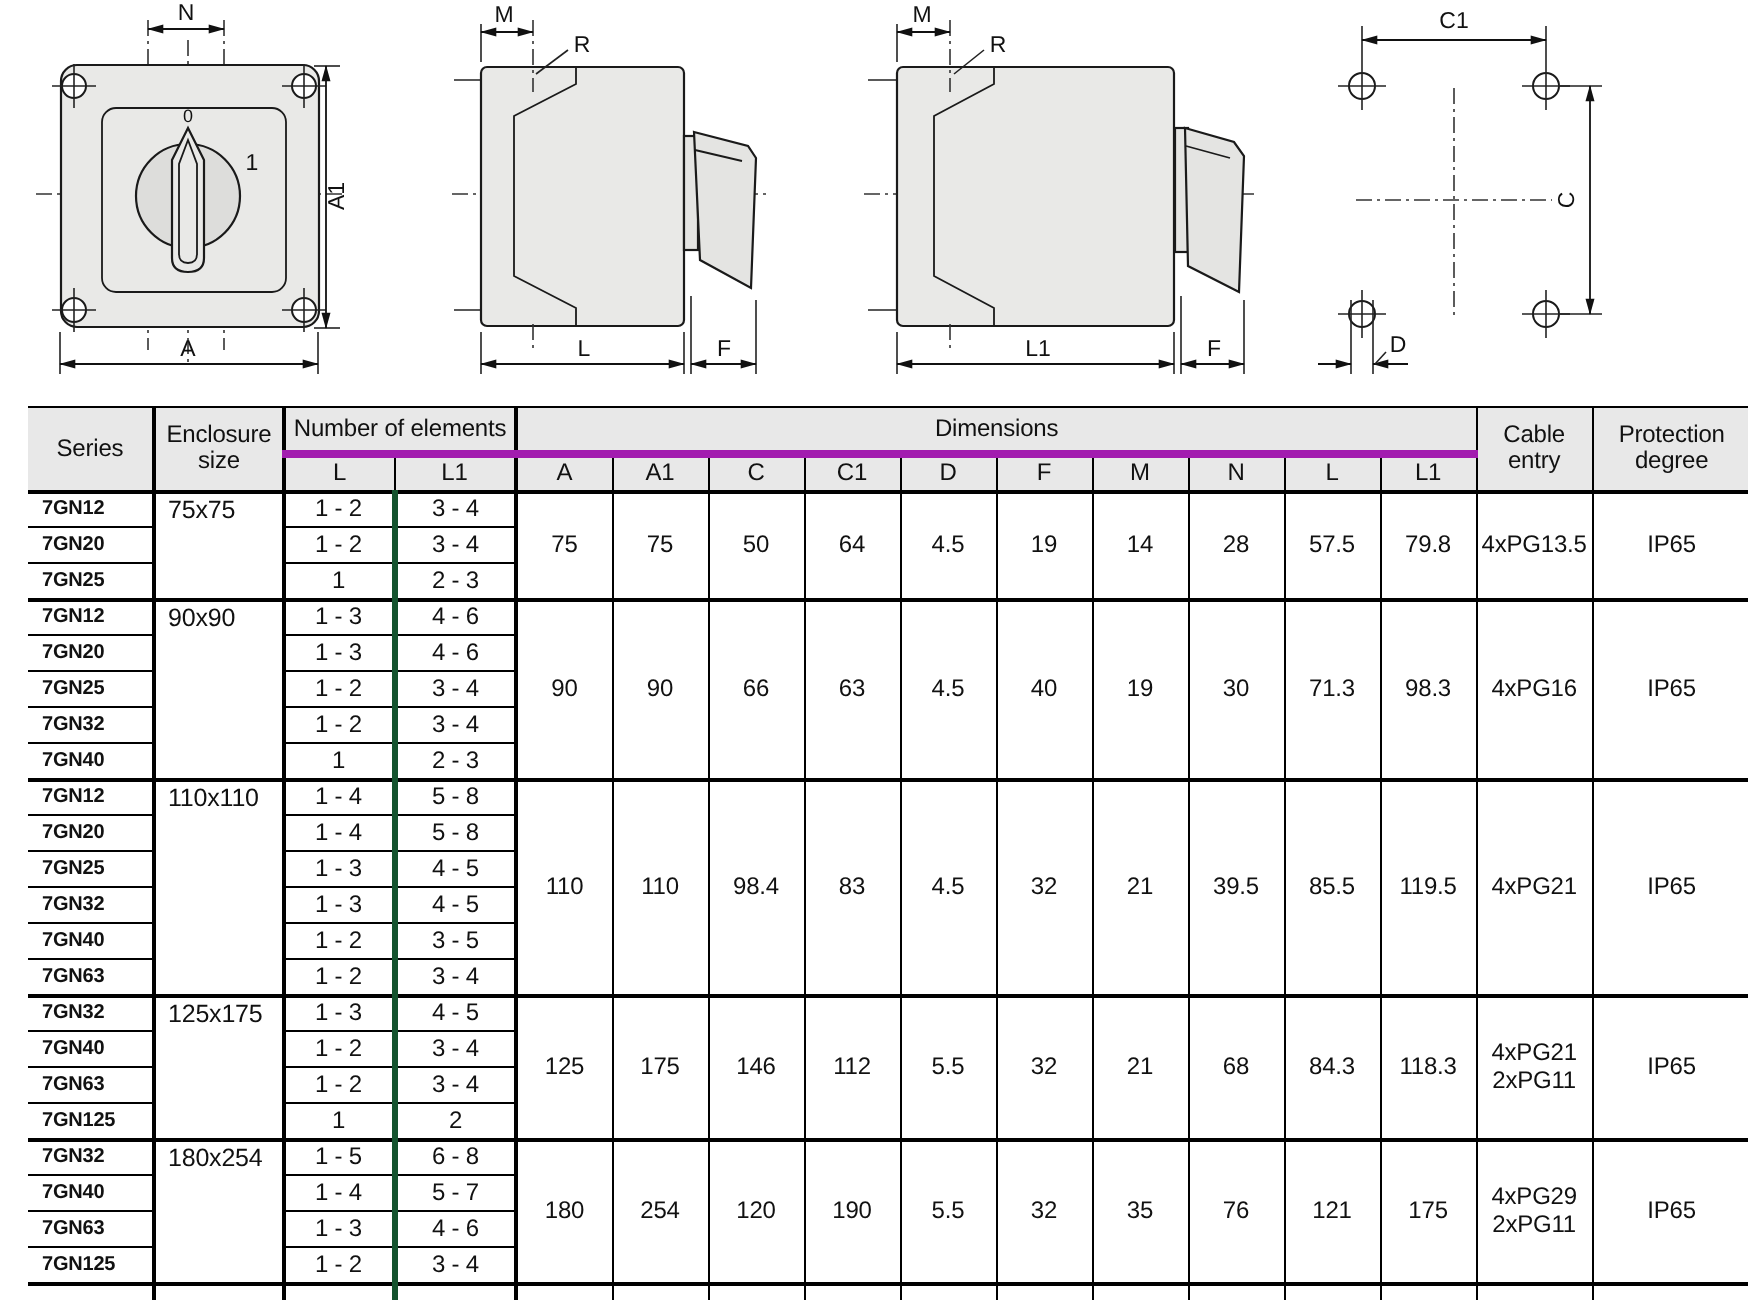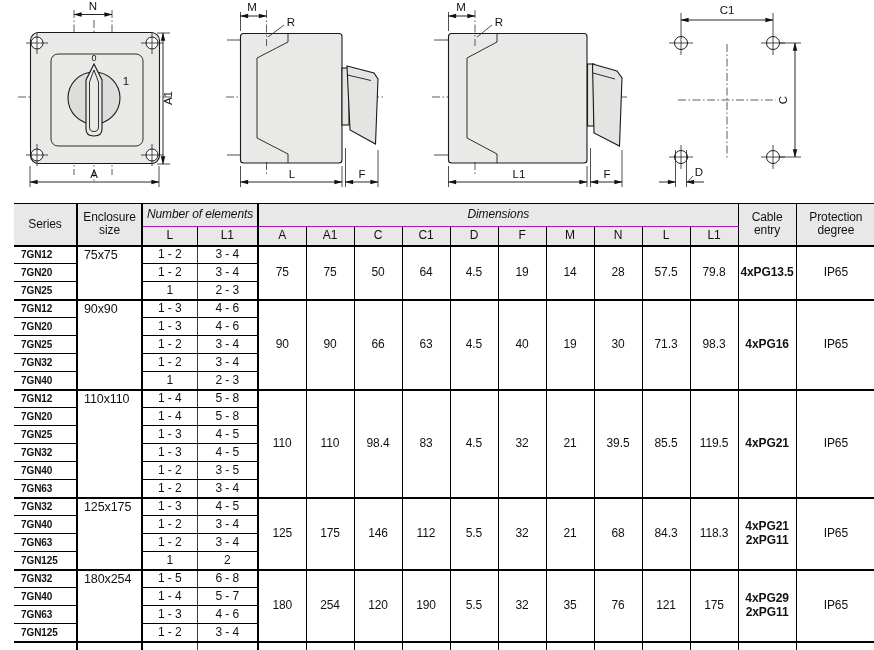--- a/index.html
+++ b/index.html
@@ -21,36 +21,36 @@
   .slabel    { font-family:"Liberation Sans", sans-serif; font-size:9px; fill:#111; }
   .hole      { fill:#fff; stroke:#1a1a1a; stroke-width:1; }
 
   
   #tablewrap { position:absolute; left:14px; top:203px; }
   table.dtable { border-collapse:collapse; table-layout:fixed; width:860px;
                  font-size:12px; line-height:1.1; letter-spacing:-0.1px;
                  border-top:1.5px solid #000; }
   .dtable th { background:#e8e8e8; font-weight:normal; text-align:center;
                border-bottom:2px solid #000; padding:1px 0; }
-  .dtable th.hb  { border-bottom:1px solid #a21caf;font-style:italic; }
+  .dtable th.hb  { border-bottom:4px solid #a21caf; }
   .dtable thead tr:first-child { height:23px;margin-left:33px; }
   .dtable thead tr:last-child  { height:19px; }
   .dtable tbody tr { height:18px; }
   .dtable td { text-align:center; vertical-align:middle; padding:0; }
   .bl1 { border-left:1px solid #000; }
   .bl2 { border-left:2px solid #000; }
   td.c-series { text-align:left; padding-left:7px; font-weight:bold; font-size:10px;
                 border-bottom:1px solid #000; }
   td.c-enc  { border-left:2px solid #000; text-align:left; padding-left:6px;
               vertical-align:top; padding-top:2px; font-size:12.5px; }
   td.c-el   { border-left:2px solid #000; border-bottom:1px solid #000;margin-top:20px; }
-  td.c-el2  { border-left:1px solid #14532d; border-bottom:1px solid #000; }
+  td.c-el2  { border-left:3px solid #14532d; border-bottom:1px solid #000; }
   td.c-dimA { border-left:2px solid #000; }
   td.c-dim, td.c-cable, td.c-prot { border-left:1px solid #000; }
-  td.c-cable { white-space:pre-line; line-height:1.15;font-weight:bold; }
+  td.c-cable { white-space:pre-line; line-height:1.15; }
   td.gb { border-bottom:2px solid #000; }
   tr.oh { height:7px; }
   tr.oh td { border-bottom:none; }
 </style>
 </head>
 <body>
 
 <div id="page">
 
   <svg id="drawings" width="874" height="198" viewBox="0 0 874 198">

